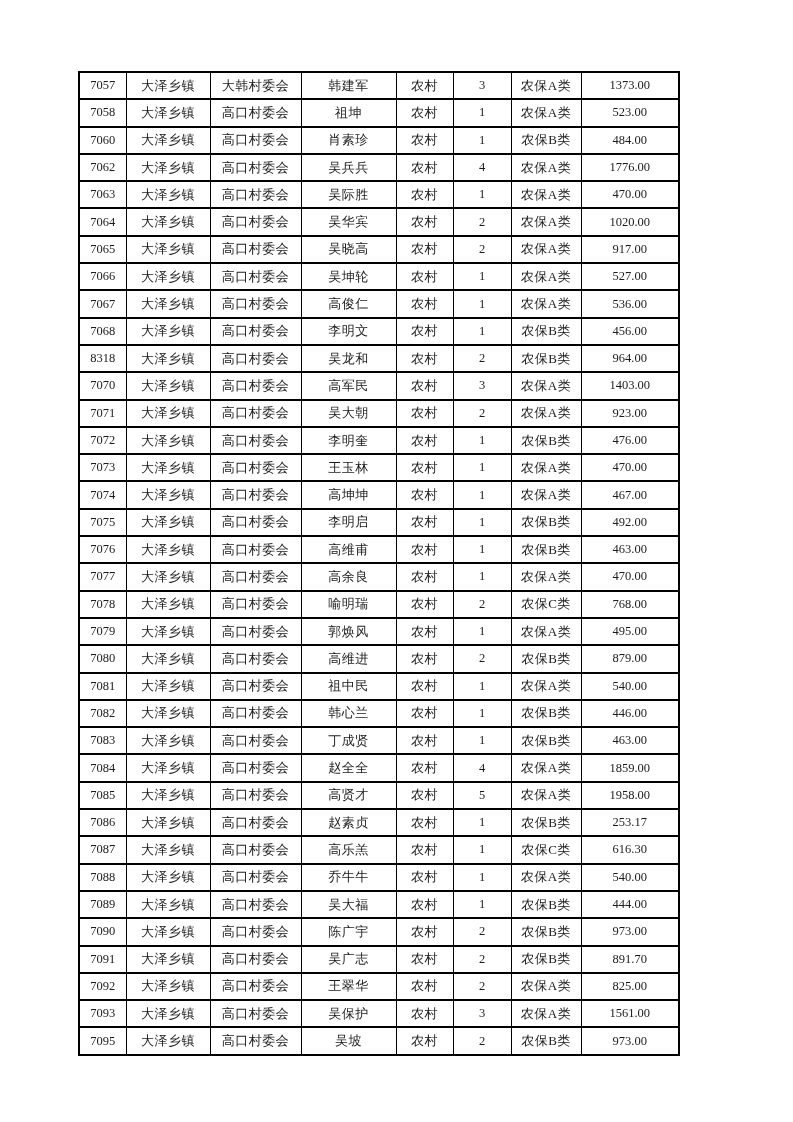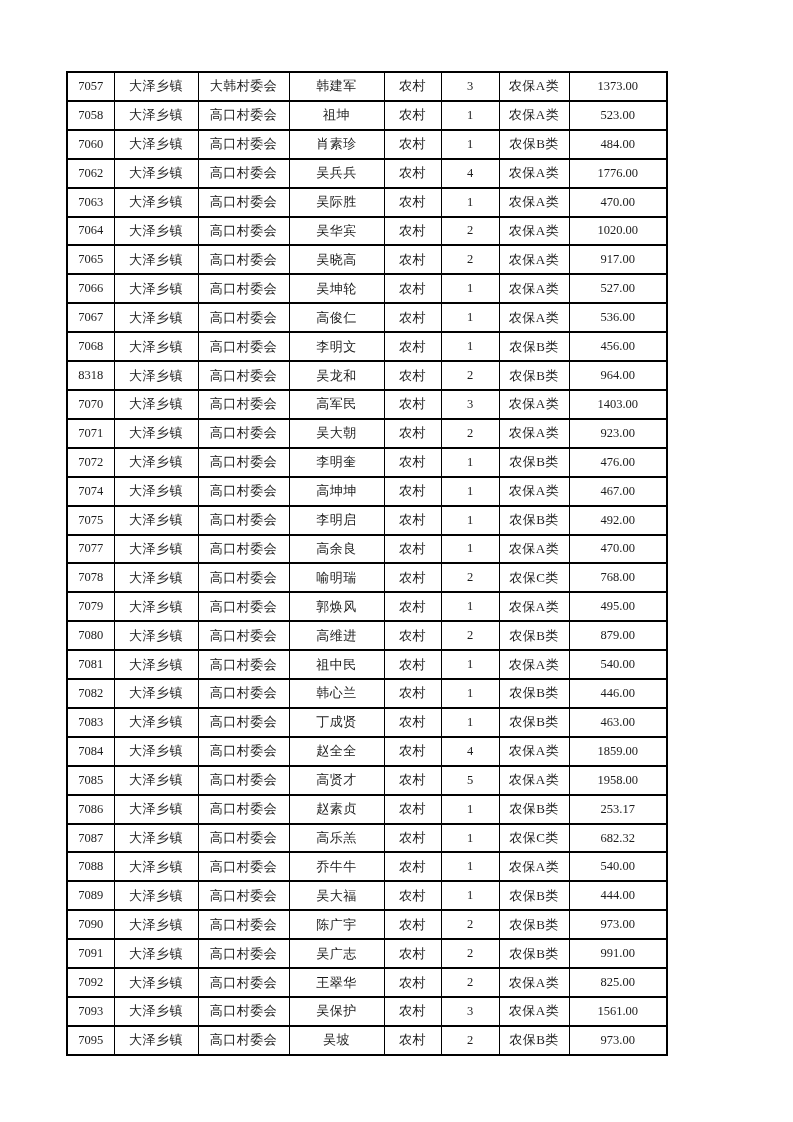--- a/index.html
+++ b/index.html
@@ -10,21 +10,21 @@
   .page {
     position: relative;
     width: 793px;
     height: 1122px;
     background: #ffffff;
     overflow: hidden;
     font-family: "Liberation Serif", "DejaVu Serif", serif;
   }
   table.records {
     position: absolute;
-    left: 66px;
+    left: 78px;
     top: 71px;
     width: 600px;
     height: 985px;
     border-collapse: collapse;
     table-layout: fixed;
     border: 2px solid #000000;
   }
   table.records td {
     border-left: 1px solid #000000;
     border-right: 1px solid #000000;
@@ -194,38 +194,58 @@
           <td class="num">7072</td>
           <td>大泽乡镇</td>
           <td>高口村委会</td>
           <td>李明奎</td>
           <td>农村</td>
           <td class="num">1</td>
           <td>农保B类</td>
           <td class="num">476.00</td>
         </tr>
         <tr>
+          <td class="num">7073</td>
+          <td>大泽乡镇</td>
+          <td>高口村委会</td>
+          <td>王玉林</td>
+          <td>农村</td>
+          <td class="num">1</td>
+          <td>农保A类</td>
+          <td class="num">470.00</td>
+        </tr>
+        <tr>
           <td class="num">7074</td>
           <td>大泽乡镇</td>
           <td>高口村委会</td>
           <td>高坤坤</td>
           <td>农村</td>
           <td class="num">1</td>
           <td>农保A类</td>
           <td class="num">467.00</td>
         </tr>
         <tr>
           <td class="num">7075</td>
           <td>大泽乡镇</td>
           <td>高口村委会</td>
           <td>李明启</td>
           <td>农村</td>
           <td class="num">1</td>
           <td>农保B类</td>
           <td class="num">492.00</td>
+        </tr>
+        <tr>
+          <td class="num">7076</td>
+          <td>大泽乡镇</td>
+          <td>高口村委会</td>
+          <td>高维甫</td>
+          <td>农村</td>
+          <td class="num">1</td>
+          <td>农保B类</td>
+          <td class="num">463.00</td>
         </tr>
         <tr>
           <td class="num">7077</td>
           <td>大泽乡镇</td>
           <td>高口村委会</td>
           <td>高余良</td>
           <td>农村</td>
           <td class="num">1</td>
           <td>农保A类</td>
           <td class="num">470.00</td>
@@ -321,21 +341,21 @@
           <td class="num">253.17</td>
         </tr>
         <tr>
           <td class="num">7087</td>
           <td>大泽乡镇</td>
           <td>高口村委会</td>
           <td>高乐羔</td>
           <td>农村</td>
           <td class="num">1</td>
           <td>农保C类</td>
-          <td class="num">682.32</td>
+          <td class="num">616.30</td>
         </tr>
         <tr>
           <td class="num">7088</td>
           <td>大泽乡镇</td>
           <td>高口村委会</td>
           <td>乔牛牛</td>
           <td>农村</td>
           <td class="num">1</td>
           <td>农保A类</td>
           <td class="num">540.00</td>
@@ -361,21 +381,21 @@
           <td class="num">973.00</td>
         </tr>
         <tr>
           <td class="num">7091</td>
           <td>大泽乡镇</td>
           <td>高口村委会</td>
           <td>吴广志</td>
           <td>农村</td>
           <td class="num">2</td>
           <td>农保B类</td>
-          <td class="num">991.00</td>
+          <td class="num">891.70</td>
         </tr>
         <tr>
           <td class="num">7092</td>
           <td>大泽乡镇</td>
           <td>高口村委会</td>
           <td>王翠华</td>
           <td>农村</td>
           <td class="num">2</td>
           <td>农保A类</td>
           <td class="num">825.00</td>

